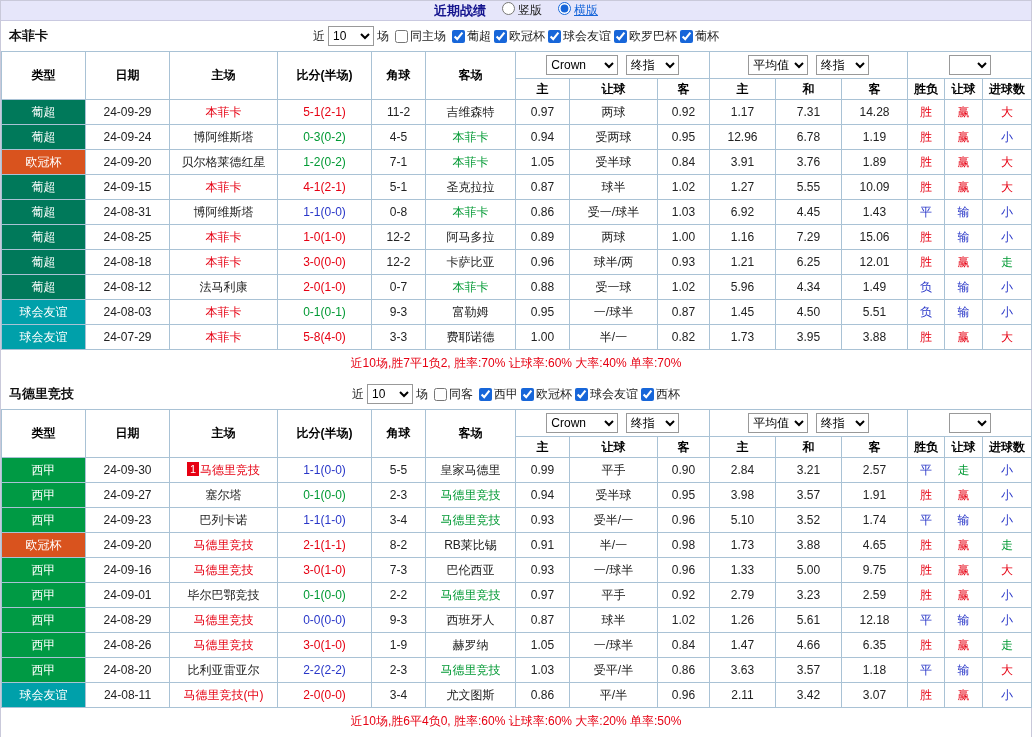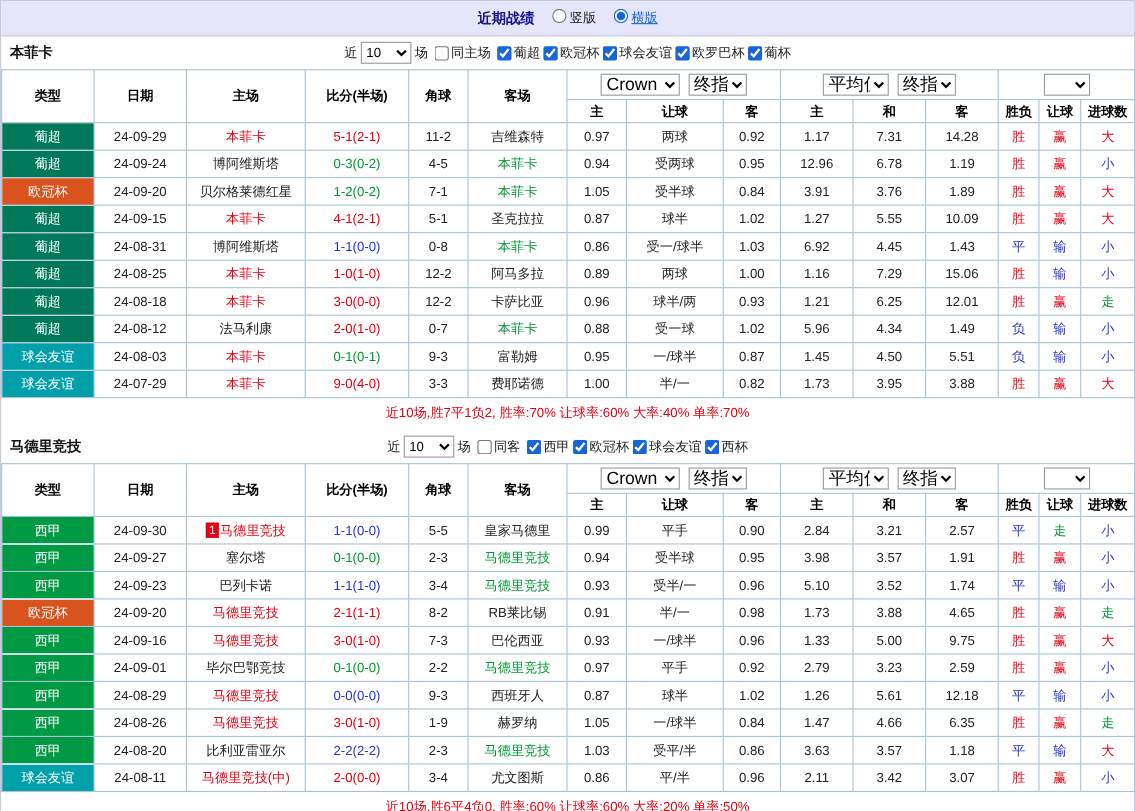--- a/index.html
+++ b/index.html
@@ -7,21 +7,21 @@
   body {
     width: 1032px;
     font-family: "Liberation Sans", "DejaVu Sans", sans-serif;
     font-size: 12px;
     color: #222;
   }
   .page { width: 1032px; border: 1px solid #c9c9da; background:#fff; }
 
   
   .topbar {
-    height: 32px;
+    height: 20px;
     background: #e6e6fa;
     border-bottom: 1px solid #c9c9e0;
     display: flex; align-items: center; justify-content: center; gap: 16px;
   }
   .page-title { font-weight: bold; font-size: 13px; color: #14148e; }
   .radio-opt { display: inline-flex; align-items: flex-start; gap: 3px; cursor: pointer; font-size: 12px; color:#222; }
   .radio-opt input { width: 13px; height: 13px; accent-color: #1766d9; margin:0; }
   .radio-opt input:checked + span { color: #1766d9; text-decoration: underline; }
 
   
@@ -36,21 +36,21 @@
 
   
   table.stats { width: 100%; border-collapse: collapse; table-layout: fixed; font-size: 12px; }
   .stats th, .stats td {
     border: 1px solid #a9c2d5; text-align: center; padding: 0 2px;
     height: 25px; overflow: hidden; white-space: nowrap;
   }
   .stats thead th { font-weight: bold; color: #000; background: #fff; }
   .stats tr.hrow1 th { height: 27px; }
   .stats tr.hrow2 th { height: 21px; }
-  th.selcell select { font-size: 16px; height: 20px; margin: 0 2px; border: 1px solid #999; background:#fff; }
+  th.selcell select { font-size: 12px; height: 20px; margin: 0 2px; border: 1px solid #999; background:#fff; }
   select.w70 { width: 72px; } select.w56 { width: 53px; }
   select.w80 { width: 60px; } select.w54 { width: 37px; padding-left: 40px; }
 
   td.league-cell { color: #fff; padding: 0; }
   .c-red   { color: #e60012; }
   .c-blue  { color: #2836c8; }
   .c-green { color: #009933; }
   .rank-badge {
     display: inline-block; background: #e60012; color: #fff;
     font-size: 11px; line-height: 14px; height: 14px; padding: 0 3px;
@@ -314,21 +314,21 @@
             <td>4.50</td>
             <td>5.51</td>
             <td class="c-blue">负</td>
             <td class="c-blue">输</td>
             <td class="c-blue">小</td>
           </tr>
           <tr>
             <td class="league-cell" style="background: rgb(0, 160, 170);">球会友谊</td>
             <td>24-07-29</td>
             <td class="c-red">本菲卡</td>
-            <td class="c-red">9-0(4-0)</td>
+            <td class="c-red">5-8(4-0)</td>
             <td>3-3</td>
             <td>费耶诺德</td>
             <td>1.00</td>
             <td>半/一</td>
             <td>0.82</td>
             <td>1.73</td>
             <td>3.95</td>
             <td>3.88</td>
             <td class="c-red">胜</td>
             <td class="c-red">赢</td>

